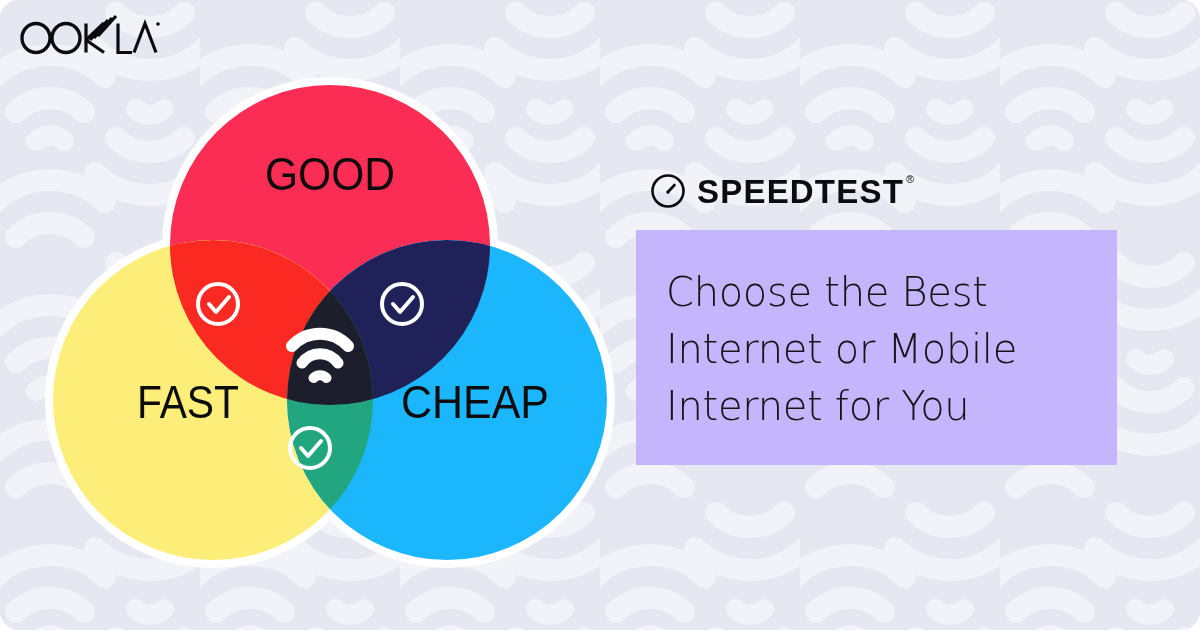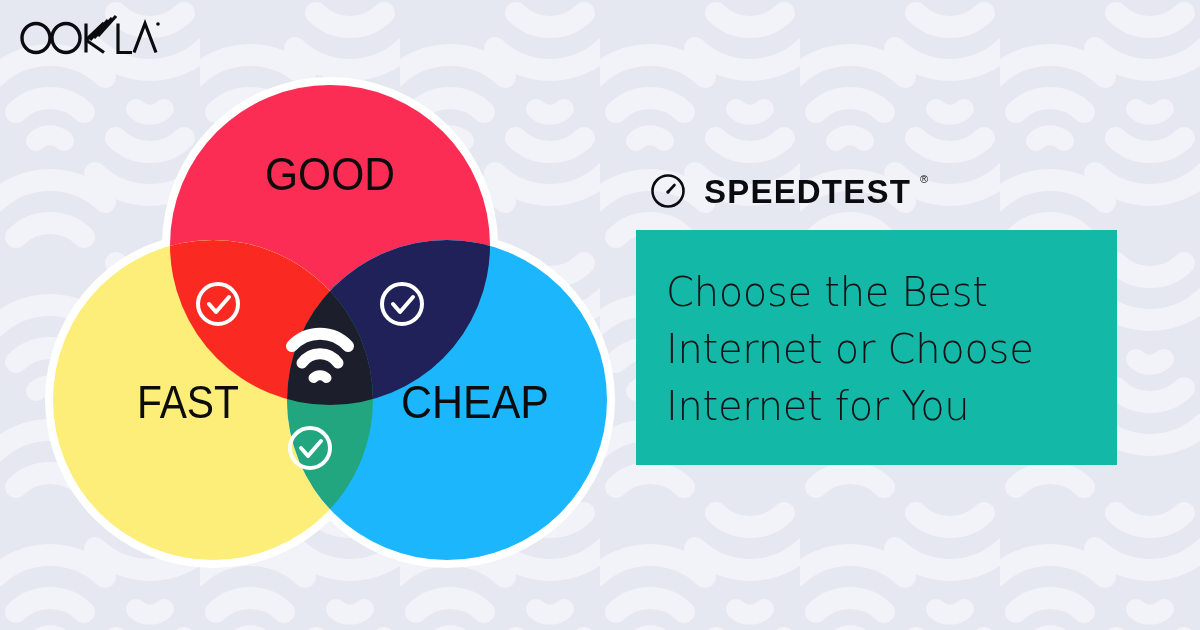--- a/index.html
+++ b/index.html
@@ -6,20 +6,21 @@
   html, body {
     width: 1200px; height: 630px;
     overflow: hidden;
     font-family: "Liberation Sans", sans-serif;
   }
   #stage {
     position: relative;
     width: 1200px; height: 630px;
     background: #e5e8f1;
     overflow: hidden;
+    border-radius: 19px;
   }
   
   #bg-pattern {
     position: absolute;
     inset: 0;
     z-index: 0;
   }
   
   #ookla-logo {
     position: absolute;
@@ -45,42 +46,41 @@
     left: 636px; top: 168px;
     width: 485px;
     z-index: 5;
   }
   #speedtest-logo {
     display: flex;
     align-items: center;
     height: 46px;
     margin-bottom: 16px;
     padding-left: 14px;
-    gap: 7px;
   }
   #speedtest-logo .st-icon { display:block; }
   #speedtest-logo .st-word {
     font-family: "Liberation Sans", sans-serif;
     font-weight: bold;
     font-size: 33px;
     letter-spacing: 1.2px;
     color: #0b0c10;
     margin-left: 11px;
     line-height: 1;
   }
   #speedtest-logo .st-reg {
     font-size: 11px;
     color: #0b0c10;
     margin-left: 2px;
     align-self: flex-start;
     margin-top: 6px;
     line-height: 1;
   }
   #headline-box {
-    background: #14b8a6;
+    background: #c4b5fd;
     width: 481px;
     padding: 34px 36px 30px 30px;
   }
   #headline-box .hl-line {
     font-family: "DejaVu Sans", sans-serif;
     font-weight: 300;
     font-size: 40px;
     line-height: 57px;
     color: #131318;
     white-space: nowrap;
@@ -210,19 +210,19 @@
         <circle cx="18" cy="18" r="15.5" fill="none" stroke="#0b0c10" stroke-width="2.6"></circle>
         <path d="M18 19 L24.5 12" fill="none" stroke="#0b0c10" stroke-width="2.6" stroke-linecap="round"></path>
         <circle cx="18" cy="19" r="1.7" fill="#0b0c10"></circle>
       </svg>
       <span class="st-word">SPEEDTEST</span>
       <span class="st-reg">®</span>
     </div>
 
     <div id="headline-box">
       <div class="hl-line">Choose the Best</div>
-      <div class="hl-line">Internet or Choose</div>
+      <div class="hl-line">Internet or Mobile</div>
       <div class="hl-line">Internet for You</div>
     </div>
 
   </div>
 
 </div>
 
 </body></html>

